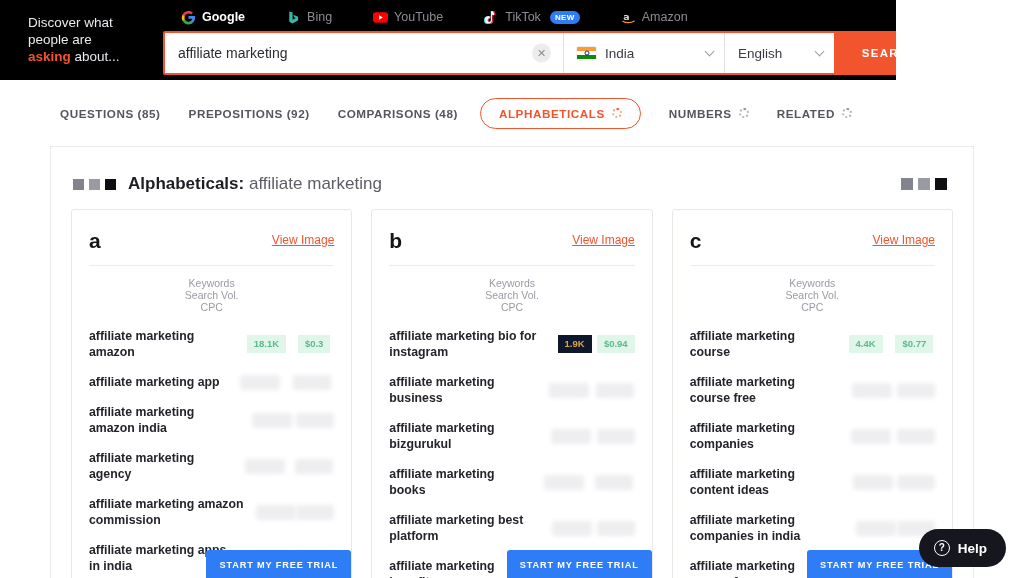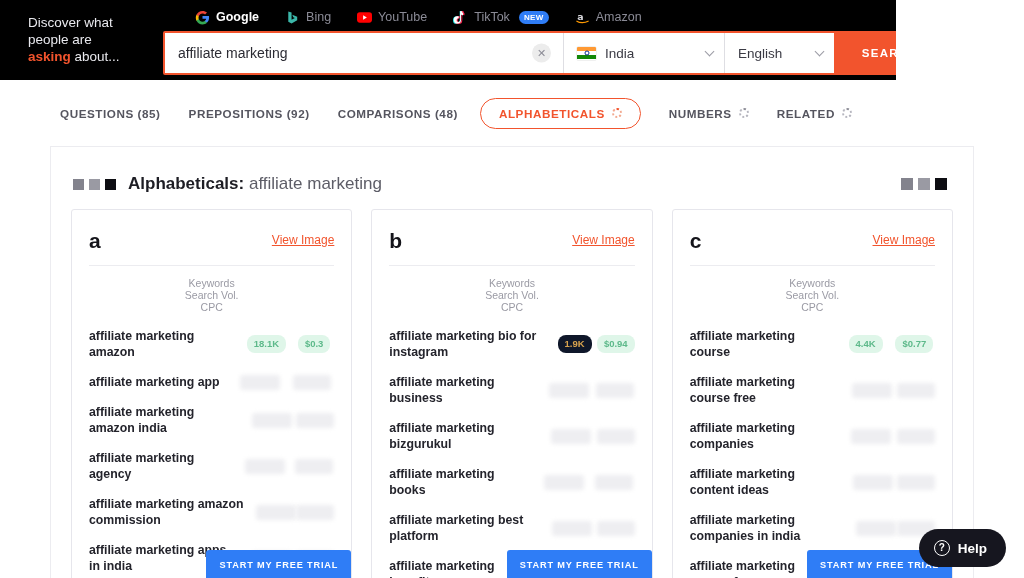--- a/index.html
+++ b/index.html
@@ -19,22 +19,22 @@
   }
   .tagline {
     position: absolute; left: 28px; top: 14px;
     width: 140px;
     font-size: 13.5px; line-height: 17px;
     color: #e9e9ee; font-weight: 400;
   }
   .tagline .hl { color: #f2542d; font-weight: 700; }
 
   .engines {
-    position: absolute; left: 182px; top: 6px;
-    display: flex; align-items: center; gap: 0px;
+    position: absolute; left: 168px; top: 6px;
+    display: flex; align-items: center; gap: 15px;
     height: 22px;
   }
   .engine {
     display: flex; align-items: center; gap: 6px;
     height: 22px; padding: 0 13px;
     font-size: 12.5px; color: #8b8b96; cursor: pointer;
     white-space: nowrap;
   }
   .engine.active { color: #ffffff; font-weight: 700; }
   .eicon { width: 15px; height: 15px; display:block; flex: 0 0 15px; }
@@ -194,21 +194,21 @@
   }
   .kw-row .c-kw {
     flex: 1 1 auto; color: #24242c; font-weight: 700;
     line-height: 16px; padding-right: 8px;
   }
   .kw-row .c-sv { width: 60px; display: flex; justify-content: center; }
   .kw-row .c-cpc { width: 44px; display: flex; justify-content: center; }
 
   .pill {
     font-size: 9.5px; font-weight: 700;
-    padding: 3px 7px; border-radius: 8px;
+    padding: 3px 7px; border-radius: 0;
     white-space: nowrap; line-height: 1.2;
   }
   .pill.green { background: #dff6e9; color: #5db98a; }
   .pill.amber { background: #0f172a; color: #d8a34e; }
   .pill.blur {
     background: #eeeef1; color: transparent;
     filter: blur(2.2px); width: 40px; height: 15px; padding: 0;
     border-radius: 3px;
   }
   .pill.blur.sm { width: 38px; }

